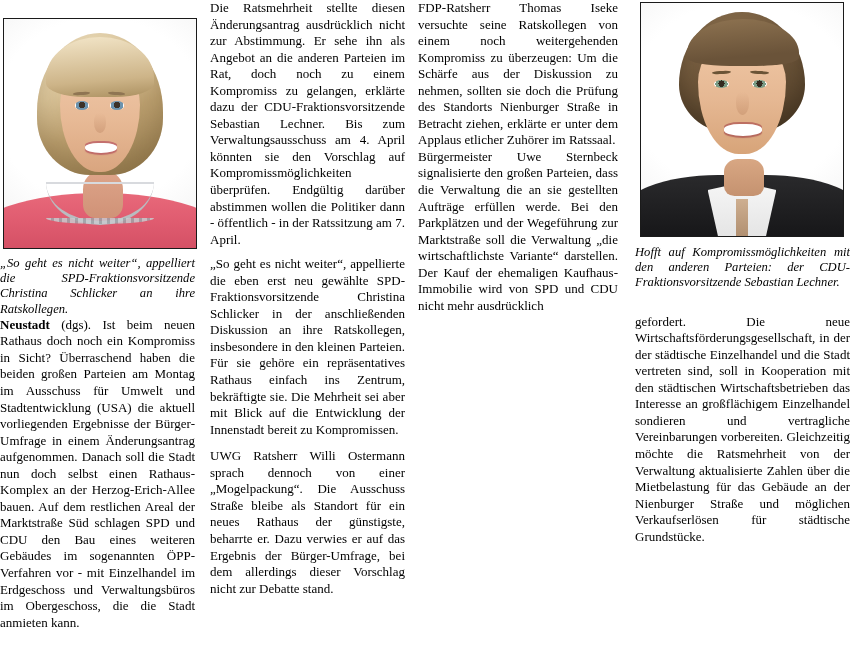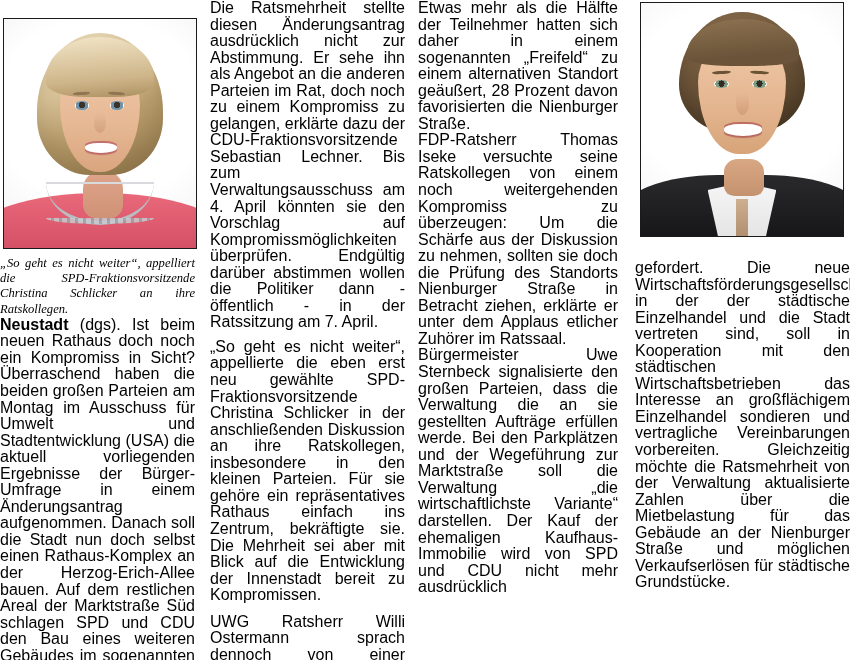--- a/index.html
+++ b/index.html
@@ -285,22 +285,22 @@
     font-size: 12.6px;
     line-height: 15.2px;
     text-align: justify;
     text-justify: inter-word;
     margin: 7px 0 0 0;
     hyphens: manual;
   }
   .caption-2 { margin-top: 8px; }
 
   .body-text {
-    font-family: Liberation Sans, sans-serif;
-    font-size: 16px;
+    font-family: Liberation Serif, serif;
+    font-size: 13px;
     line-height: 16.55px;
     text-align: justify;
     text-justify: inter-word;
     margin: 0;
     hyphens: manual;
   }
   .body-text.first { }
   .body-text.tight { margin-top: 0; }
 
   .lede {
@@ -341,25 +341,24 @@
       </div>
 
       <p class="caption">„So geht es nicht weiter“, appelliert die SPD-Fraktionsvorsitzende Christina Schlicker an ihre Ratskollegen.</p>
 
       <p class="body-text first"><span class="lede">Neustadt</span><span> <span>(dgs).</span></span><span> Ist beim neuen Rathaus doch noch ein Kompromiss in Sicht? Überraschend haben die beiden großen Parteien am Montag im Ausschuss für Umwelt und Stadtentwicklung (USA) die aktuell vorliegenden Ergebnisse der Bürger-Umfrage in einem Änderungsantrag aufgenommen. Danach soll die Stadt nun doch selbst einen Rathaus-Komplex an der Herzog-Erich-Allee bauen. Auf dem restlichen Areal der Marktstraße Süd schlagen SPD und CDU den Bau eines weiteren Gebäudes im sogenannten ÖPP-Verfahren vor  - mit Einzelhandel im Erdgeschoss und Verwaltungsbüros im Obergeschoss, die die Stadt anmieten kann.</span></p>
     </div>
 
     <div class="col col-2">
       <p class="body-text tight">Die Ratsmehrheit stellte diesen Änderungsantrag  ausdrücklich nicht zur Abstimmung. Er sehe ihn als Angebot an die anderen Parteien im Rat, doch noch zu einem Kompromiss zu gelangen, erklärte dazu der CDU-Fraktionsvorsitzende Sebastian Lechner. Bis zum Verwaltungsausschuss am 4. April könnten sie den Vorschlag auf Kompromissmöglichkeiten überprüfen. Endgültig darüber abstimmen wollen die Politiker dann  - öffentlich - in der Ratssitzung am 7. April.</p>
       <p class="body-text tight">„So geht es nicht weiter“, appellierte die eben erst neu gewählte SPD-Fraktionsvorsitzende Christina Schlicker in der anschließenden Diskussion an ihre Ratskollegen, insbesondere in den kleinen Parteien. Für sie gehöre ein repräsentatives Rathaus einfach ins Zentrum, bekräftigte sie. Die Mehrheit sei aber mit Blick auf die Entwicklung der Innenstadt bereit zu Kompromissen.</p>
-      <p class="body-text para-gap">UWG Ratsherr Willi Ostermann sprach dennoch von einer „Mogelpackung“. Die Ergebnisse Straße bleibe als Standort für ein neues Rathaus der günstigste, beharrte er. Dazu verwies er auf das Ergebnis  der Bürger-Umfrage, bei dem allerdings dieser Vorschlag nicht zur Debatte stand.</p>
+      <p class="body-text para-gap">UWG Ratsherr Willi Ostermann sprach dennoch von einer „Mogelpackung“. Die Ausschuss Straße bleibe als Standort für ein neues Rathaus der günstigste, beharrte er. Dazu verwies er auf das Ergebnis  der Bürger-Umfrage, bei dem allerdings dieser Vorschlag nicht zur Debatte stand.</p>
     </div>
 
     <div class="col col-3">
-      <p class="body-text tight">Etwas mehr als die Hälfte der Teilnehmer hatten sich daher in einem sogenannten „Freifeld“ zu einem alternativen Standort geäußert, 28 Prozent  davon favorisierten die Nienburger Straße.</p>
       <p class="body-text tight">FDP-Ratsherr Thomas Iseke versuchte seine Ratskollegen von einem noch weitergehenden Kompromiss zu überzeugen: Um die Schärfe aus der Diskussion zu nehmen, sollten sie doch die Prüfung des Standorts Nienburger Straße in Betracht ziehen, erklärte er unter dem Applaus etlicher Zuhörer im Ratssaal.</p>
       <p class="body-text tight">Bürgermeister Uwe Sternbeck signalisierte den großen Parteien, dass die Verwaltung die an sie gestellten Aufträge erfüllen werde. Bei den Parkplätzen und der Wegeführung zur Marktstraße soll die Verwaltung „die wirtschaftlichste Variante“ darstellen. Der Kauf der ehemaligen Kaufhaus-Immobilie wird von SPD und CDU nicht mehr ausdrücklich</p>
     </div>
 
     <div class="col col-4">
 
       <div class="photo-frame photo-2">
         <div class="photo-inner">
           <div class="backdrop"></div>
           <div class="pb-suit"></div>
@@ -371,18 +370,19 @@
           <div class="pb-fringe"></div>
           <div class="pb-brow-l"></div>
           <div class="pb-brow-r"></div>
           <div class="pb-eye-l"></div>
           <div class="pb-eye-r"></div>
           <div class="pb-nose"></div>
           <div class="pb-mouth"></div>
         </div>
       </div>
 
+      <p class="caption caption-2">Hofft auf Kompromissmöglichkeiten mit den anderen Parteien: der  CDU-Fraktionsvorsitzende Sebastian Lechner.</p>
 
       <p class="body-text after-caption">gefordert. Die neue Wirtschaftsförderungsgesellschaft, in der der städtische Einzelhandel und die Stadt vertreten sind, soll in Kooperation mit den städtischen Wirtschaftsbetrieben das Interesse an großflächigem Einzelhandel sondieren und vertragliche Vereinbarungen vorbereiten. Gleichzeitig möchte die Ratsmehrheit von der Verwaltung aktualisierte Zahlen über die Mietbelastung für das Gebäude an der Nienburger Straße und möglichen Verkaufserlösen für städtische Grundstücke.</p>
     </div>
 
   </div>
 </div>
 
 </body></html>

